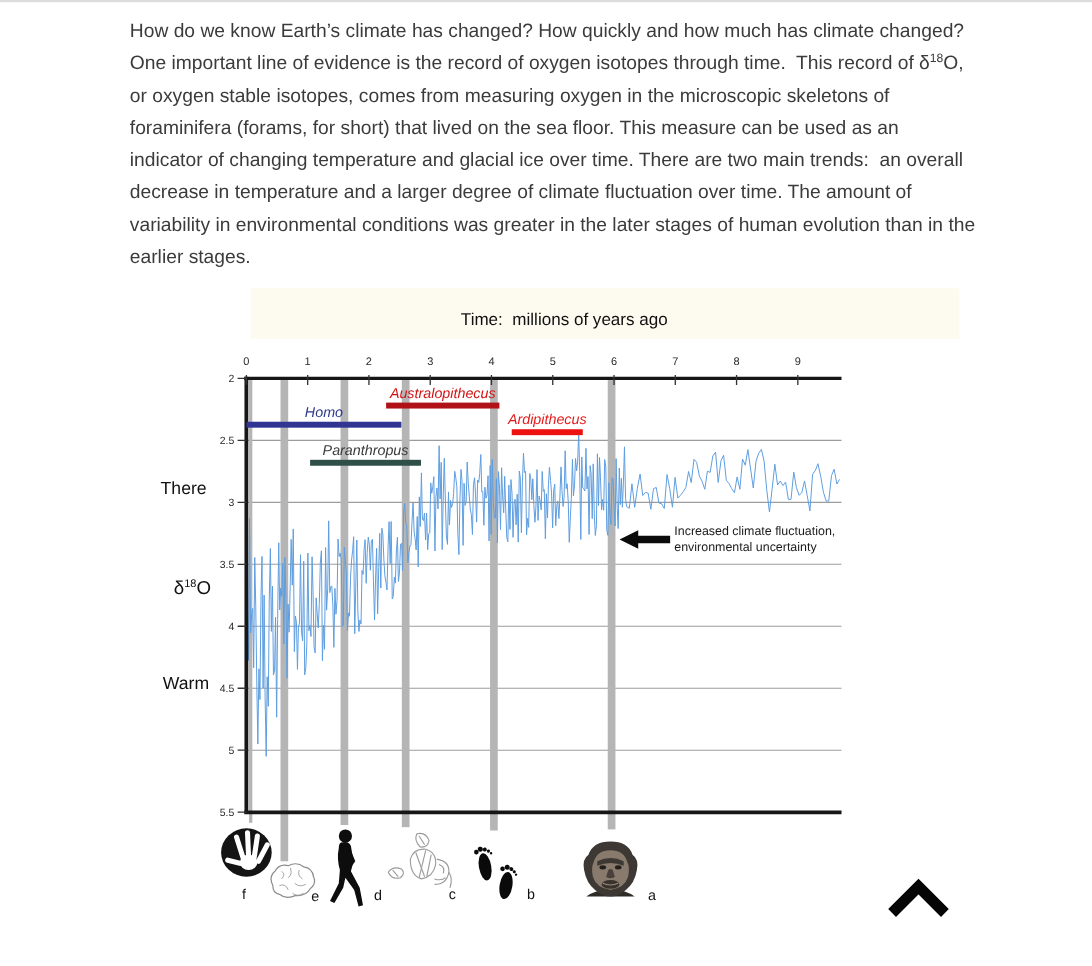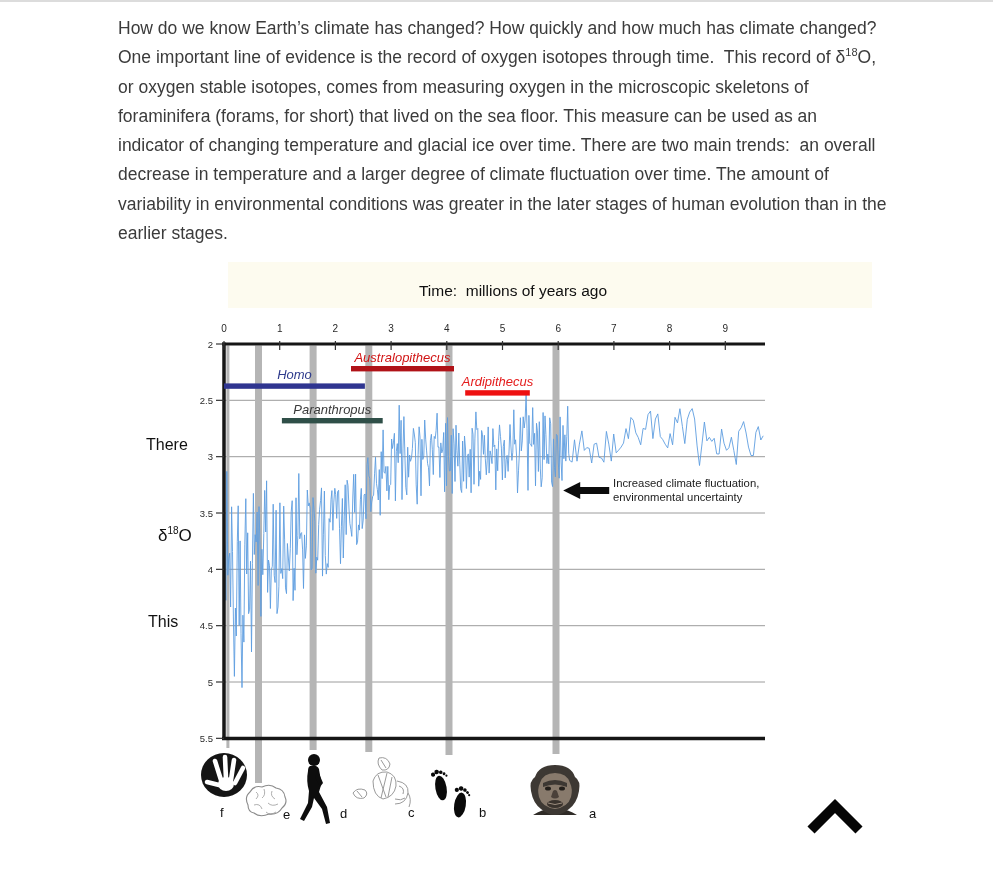--- a/index.html
+++ b/index.html
@@ -129,21 +129,21 @@
         </g>
       <g id="g-annot">
         <polygon id="annot-arrow" fill="#0b0b0b" points="417.213,228.4671 434.213,219.9671 434.213,224.9671 463.213,224.9671 463.213,231.9671 434.213,231.9671 434.213,236.9671"></polygon>
         <text class="annot" x="467" y="224.5">Increased climate fluctuation,</text>
         <text class="annot" x="467" y="238.5">environmental uncertainty</text>
       </g>
     </svg>
 
     <div id="warm-label" class="side-label">There</div>
     <div id="unit-label" class="side-label"><span>δ</span><sup>18</sup><span>O</span></div>
-    <div id="cold-label" class="side-label">This</div>
+    <div id="cold-label" class="side-label">Warm</div>
 
     <div class="icon-group" style="left:54px; top:490px;">
       <svg width="48" height="46" viewBox="0 0 48 46">
         <ellipse cx="24" cy="23" rx="23" ry="22" fill="#141414"></ellipse>
         <g stroke="#ffffff" stroke-width="4.6" stroke-linecap="round">
           <line x1="21" y1="28" x2="15" y2="9"></line>
           <line x1="26" y1="27" x2="25" y2="5"></line>
           <line x1="31" y1="28" x2="34" y2="8"></line>
           <line x1="35" y1="31" x2="43" y2="16"></line>
           <line x1="19" y1="33" x2="7" y2="30"></line>

